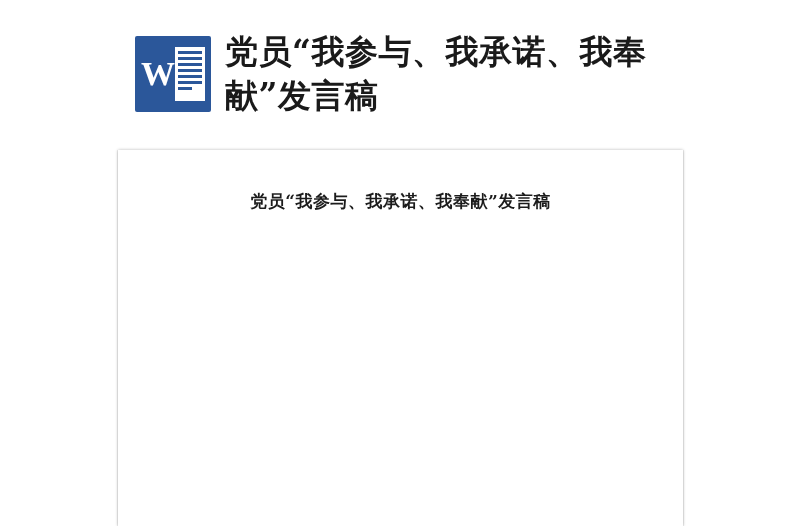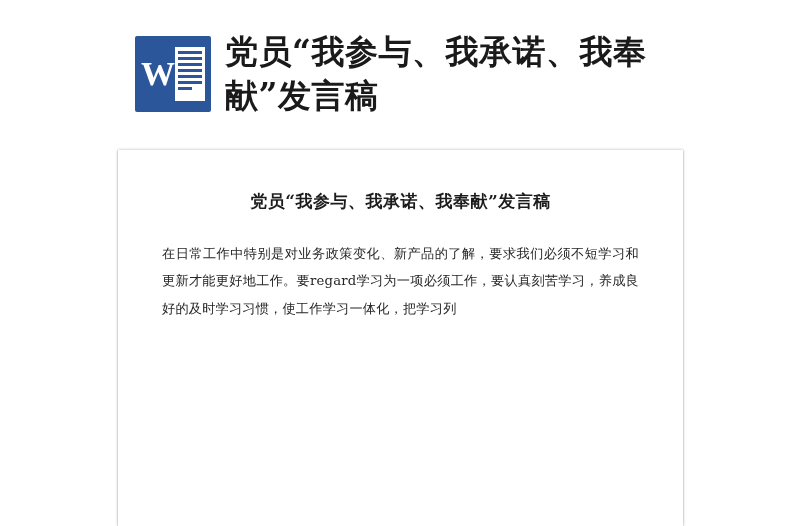--- a/index.html
+++ b/index.html
@@ -156,19 +156,16 @@
     </div>
     <div class="header-title">党员“我参与、我承诺、我奉献”发言稿</div>
   </div>
 
   <div class="sheet-edge-left"></div>
   <div class="sheet-edge-right"></div>
 
   <div class="doc-sheet">
     <div class="doc-title">党员“我参与、我承诺、我奉献”发言稿</div>
     <div class="doc-body">
-      <p>
-        <span>在日常工作中特别是对业务政策变化、新产品的了解，要求我们必须不短学习和更新才能更好地工作。要regard学习为一项必须工作，要认真刻苦学习，养成良好的及时学习习惯，使工作学习一体化，把学习列</span>
-      </p>
     </div>
   </div>
 
 </div>
 
 </body></html>

